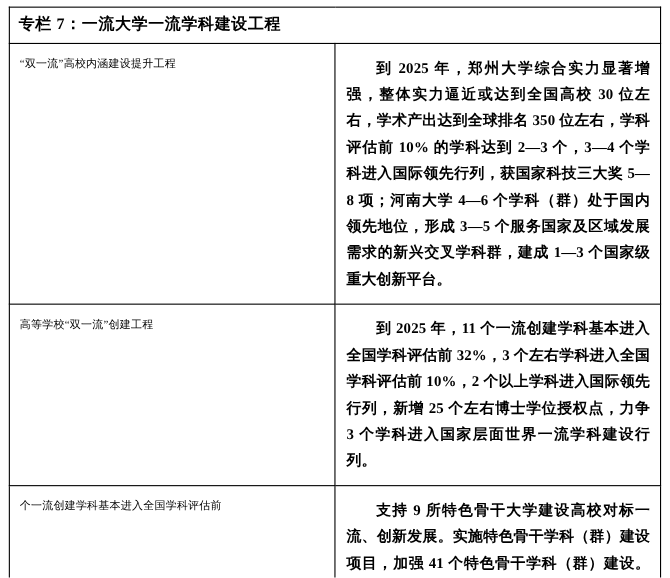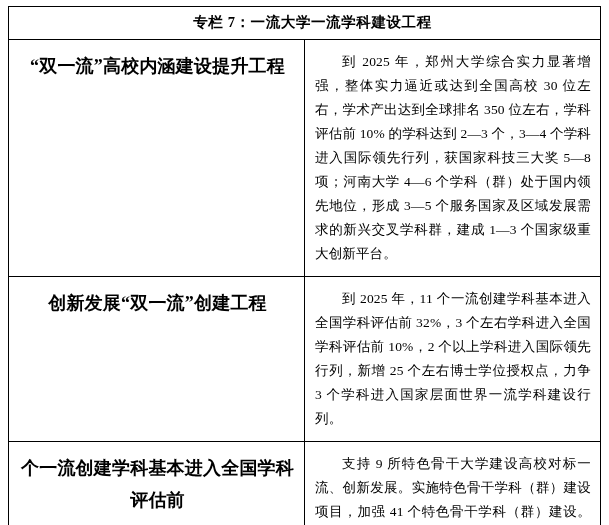--- a/index.html
+++ b/index.html
@@ -23,43 +23,43 @@
   table.box {
     width: 593px;
     border-collapse: collapse;
     table-layout: fixed;
   }
   table.box td, table.box th {
     border: 1px solid #000000;
     vertical-align: top;
   }
   .title-cell {
-    text-align: center;
+    text-align: left;
     font-weight: bold;
     font-size: 14.5px;
     letter-spacing: 0.6px;
-    padding: 6px 4px 7px 20px;
+    padding: 6px 4px 7px 8px;
     line-height: 1.3;
   }
   .label-cell {
     width: 122px;
-    font-weight: bold;
-    font-size: 18px;
+    font-weight: normal;
+    font-size: 10px;
     line-height: 1.78;
     padding: 10px 7px 10px 9px;
     letter-spacing: 0.2px;
-    text-align: center;
   }
   .body-cell {
     font-size: 13.5px;
     line-height: 1.78;
     padding: 10px 9px 10px 10px;
     text-align: justify;
     text-justify: inter-ideograph;
     letter-spacing: 0.15px;
+    font-weight: bold;
   }
   .body-cell p {
     margin: 0;
     text-indent: 2em;
   }
   .label-cell p {
     margin: 0;
   }
 </style>
 </head>
@@ -74,21 +74,21 @@
       <tr>
         <td class="label-cell">
           <p>“双一流”高校内涵建设提升工程</p>
         </td>
         <td class="body-cell">
           <p>到 2025 年，郑州大学综合实力显著增强，整体实力逼近或达到全国高校 30 位左右，学术产出达到全球排名 350 位左右，学科评估前 10% 的学科达到 2—3 个，3—4 个学科进入国际领先行列，获国家科技三大奖 5—8 项；河南大学 4—6 个学科（群）处于国内领先地位，形成 3—5 个服务国家及区域发展需求的新兴交叉学科群，建成 1—3 个国家级重大创新平台。</p>
         </td>
       </tr>
       <tr>
         <td class="label-cell">
-          <p>创新发展“双一流”创建工程</p>
+          <p>高等学校“双一流”创建工程</p>
         </td>
         <td class="body-cell">
           <p>到 2025 年，11 个一流创建学科基本进入全国学科评估前 32%，3 个左右学科进入全国学科评估前 10%，2 个以上学科进入国际领先行列，新增 25 个左右博士学位授权点，力争 3 个学科进入国家层面世界一流学科建设行列。</p>
         </td>
       </tr>
       <tr>
         <td class="label-cell">
           <p>个一流创建学科基本进入全国学科评估前</p>
         </td>
         <td class="body-cell">

